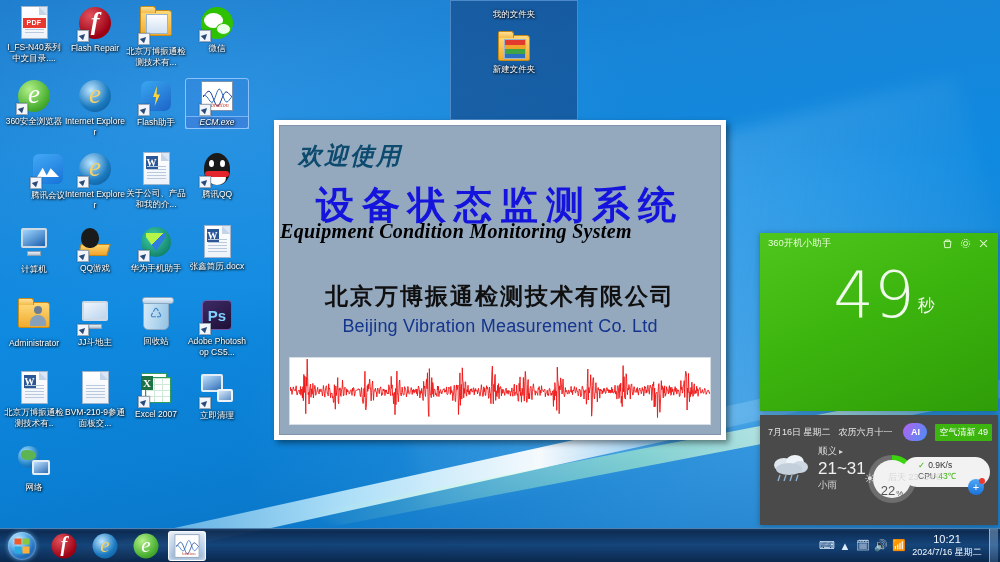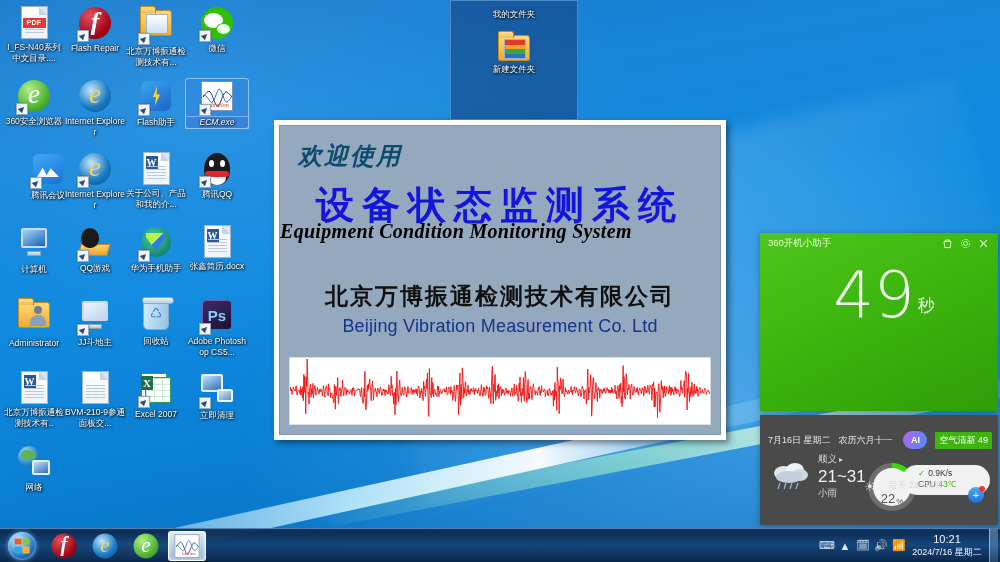--- a/index.html
+++ b/index.html
@@ -342,21 +342,21 @@
     display:flex; align-items:center; justify-content:center;
     cursor:pointer; letter-spacing:1px;
   }
 
   
   #wweather{
     position:absolute; left:760px; top:415px; width:238px; height:110px;
     background:#4a4a4a;
     box-shadow:0 1px 6px rgba(0,0,0,.3);
   }
-  #ww-row1{ display:flex; align-items:center; padding:16px 6px 0 8px; gap:8px; }
+  #ww-row1{ display:flex; align-items:center; padding:8px 6px 0 8px; gap:8px; }
   #ww-date{ font-size:9px; color:#e6e6e6; white-space:nowrap; }
   #ww-lunar{ font-size:9px; color:#e6e6e6; white-space:nowrap; }
   #ai-badge{
     width:24px;height:18px;border-radius:9px;
     background:linear-gradient(120deg,#b463f0,#4a8ef5);
     color:#fff;font-size:9px;font-weight:bold;
     display:flex;align-items:center;justify-content:center;
     margin-left:auto;
   }
   #air-badge{

